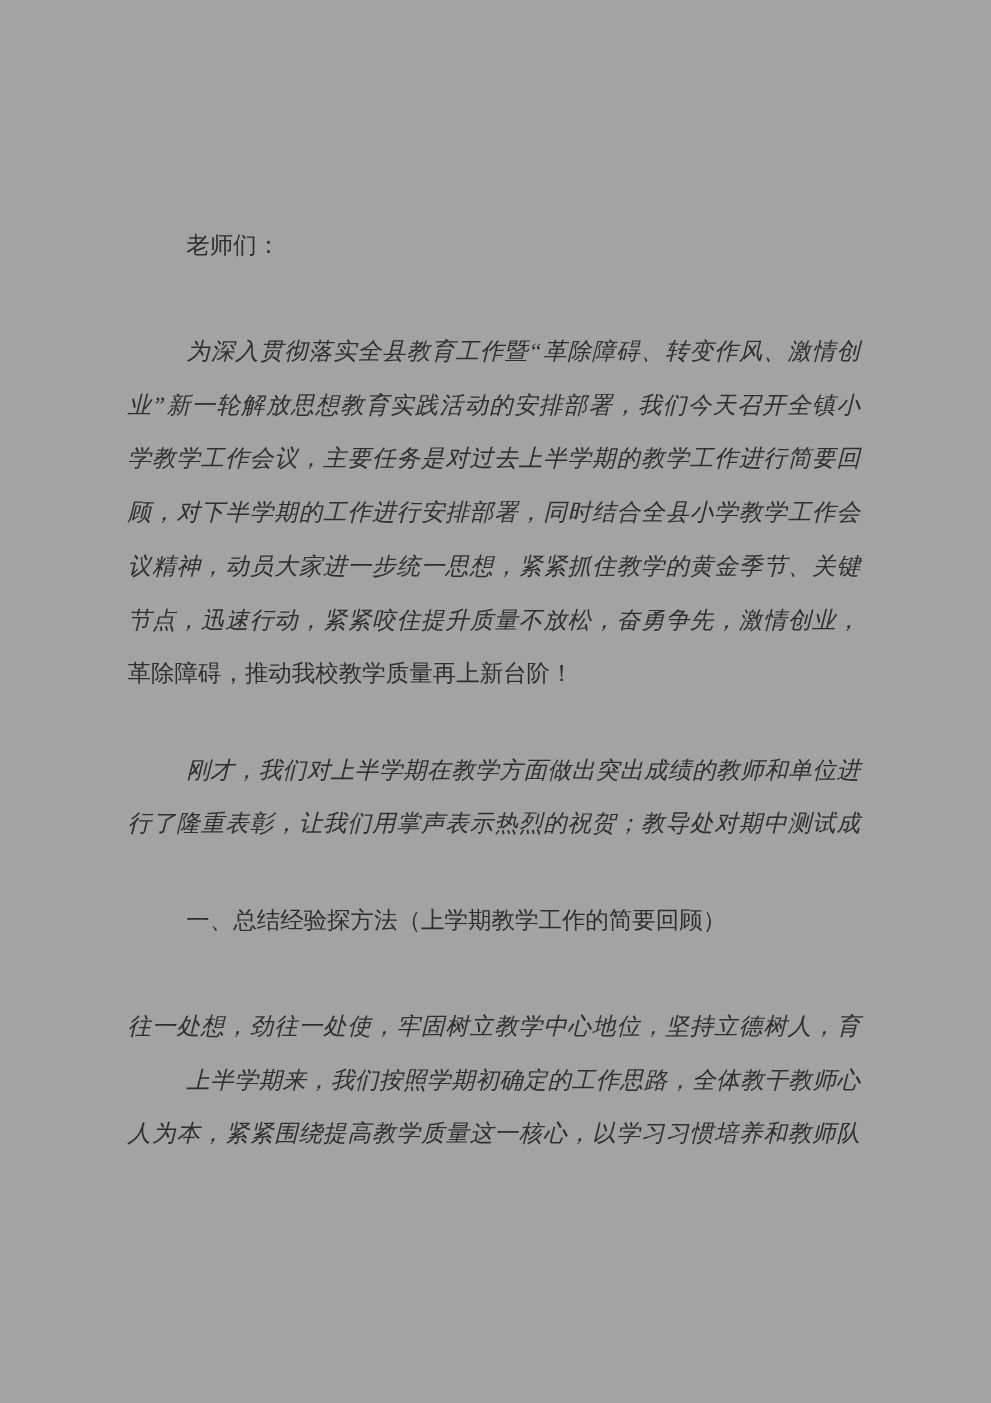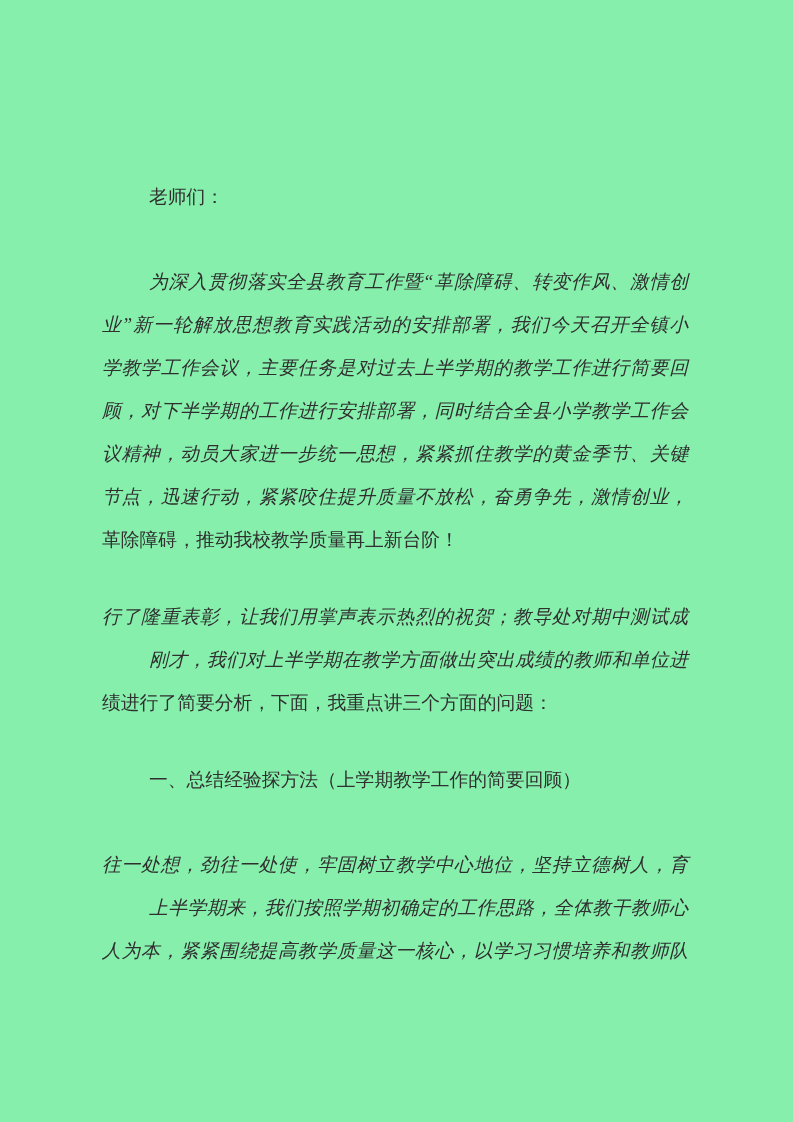--- a/index.html
+++ b/index.html
@@ -10,21 +10,21 @@
     width: 793px;
     height: 1122px;
     background: #ffffff;
     overflow: hidden;
   }
   .page {
     box-sizing: border-box;
     width: 793px;
     height: 1122px;
     padding: 175px 105px 0 102px;
-    background: #86efac;
+    background: #a3a3a3;
     font-family: "Liberation Serif", "DejaVu Serif", serif;
     color: #2f2f2f;
   }
   .line {
     height: 43px;
     line-height: 43px;
     font-size: 18.8px;
     letter-spacing: 0;
     white-space: normal;
   }
@@ -57,23 +57,22 @@
     <div class="line just first">为深入贯彻落实全县教育工作暨“革除障碍、转变作风、激情创</div>
     <div class="line just">业”新一轮解放思想教育实践活动的安排部署，我们今天召开全镇小</div>
     <div class="line just">学教学工作会议，主要任务是对过去上半学期的教学工作进行简要回</div>
     <div class="line just">顾，对下半学期的工作进行安排部署，同时结合全县小学教学工作会</div>
     <div class="line just">议精神，动员大家进一步统一思想，紧紧抓住教学的黄金季节、关键</div>
     <div class="line just">节点，迅速行动，紧紧咬住提升质量不放松，奋勇争先，激情创业，</div>
     <div class="line">革除障碍，推动我校教学质量再上新台阶！</div>
   </div>
 
   <div class="block-para-2">
+    <div class="line just first">刚才，我们对上半学期在教学方面做出突出成绩的教师和单位进</div>
     <div class="line just">行了隆重表彰，让我们用掌声表示热烈的祝贺；教导处对期中测试成</div>
-    <div class="line just first">刚才，我们对上半学期在教学方面做出突出成绩的教师和单位进</div>
-    <div class="line">绩进行了简要分析，下面，我重点讲三个方面的问题：</div>
   </div>
 
   <div class="block-heading">
     <div class="line first">一、总结经验探方法（上学期教学工作的简要回顾）</div>
   </div>
 
   <div class="block-para-3">
     <div class="line just">往一处想，劲往一处使，牢固树立教学中心地位，坚持立德树人，育</div>
     <div class="line just first">上半学期来，我们按照学期初确定的工作思路，全体教干教师心</div>
     <div class="line just">人为本，紧紧围绕提高教学质量这一核心，以学习习惯培养和教师队</div>

